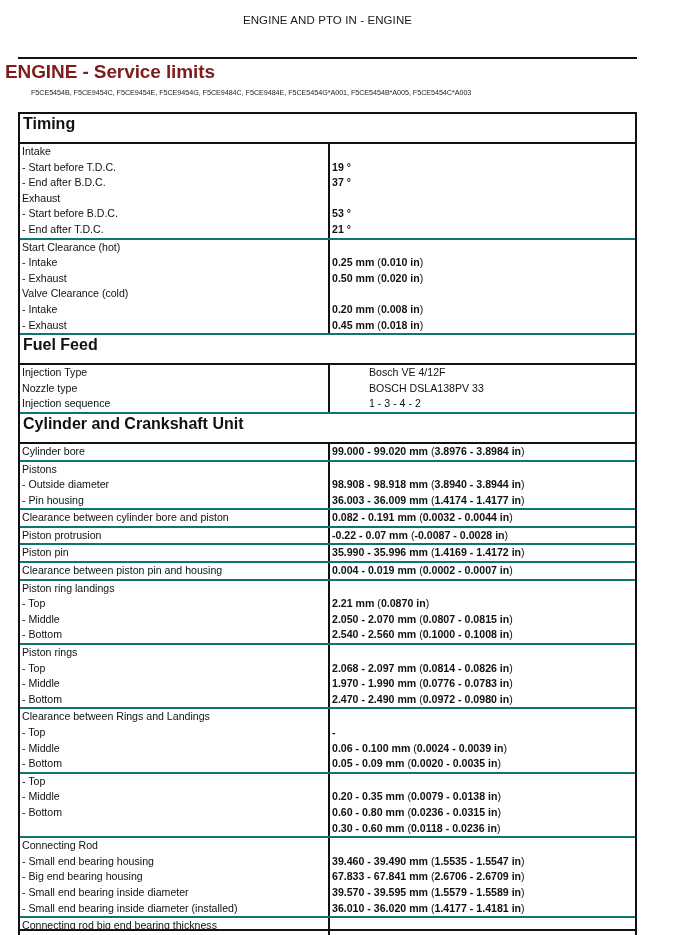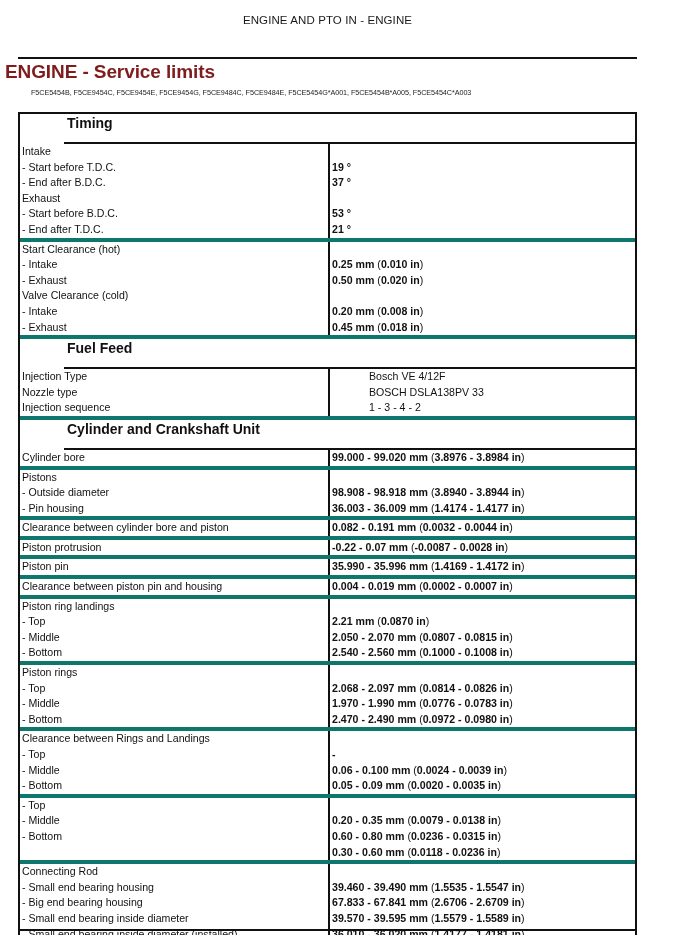--- a/index.html
+++ b/index.html
@@ -27,25 +27,25 @@
   }
   .table {
     position: absolute; left: 18px; top: 112px; width: 619px;
     border-left: 2px solid #111; border-right: 2px solid #111;
     border-top: 2px solid #111; box-sizing: border-box;
   }
   .section-header {
     height: 30px; box-sizing: border-box;
     border-bottom: 2px solid #111;
     padding: 1px 0 11px 3px;
-    font-size: 14px; font-weight: bold; color: #111; margin-left: 44px;
+    font-size: 16px; font-weight: bold; color: #111;
   }
   .row {
     display: flex; box-sizing: border-box;
-    border-bottom: 4px solid #0f766e;
+    border-bottom: 2px solid #0f766e;
   }
   .row.last { border-bottom: none; }
   .cell-label {
     width: 310px; box-sizing: border-box;
     border-right: 2px solid #111;
     padding-left: 2px;
   }
   .cell-value {
     flex: 1; padding-left: 2px;
   }

